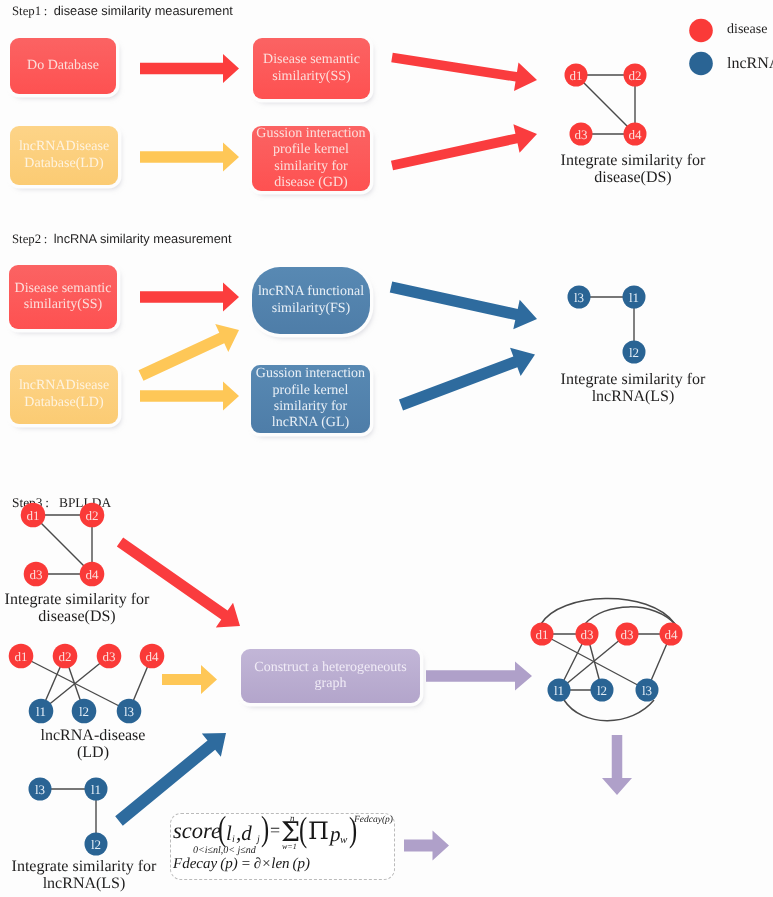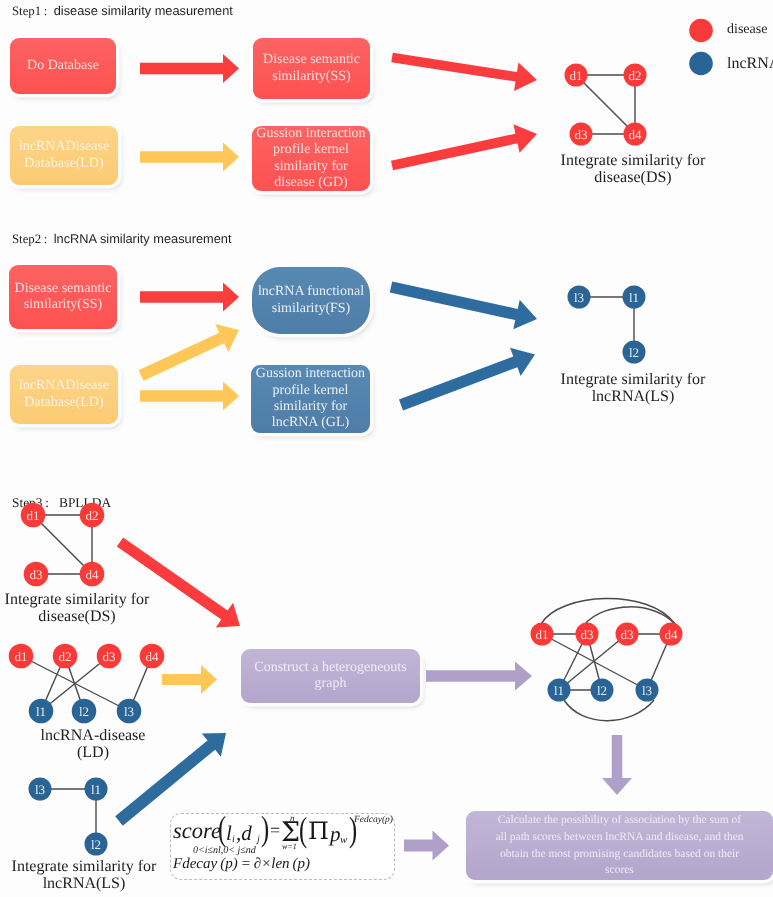--- a/index.html
+++ b/index.html
@@ -96,23 +96,20 @@
   </div>
 
   <div class="caption" style="left:-13px;top:859px;width:186px;">
     <span class="ml">Integrate similarity for<br>lncRNA(LS)</span>
   </div>
 
   <div class="box purple" style="left:231px;top:649px;width:179px;height:54px;">
     <span class="ml">Construct a heterogeneouts<br>graph</span>
   </div>
 
-  <div class="box purple" style="left:456px;top:811px;width:307px;height:69px;font-size:11.5px;line-height:1.44;">
-    <span class="ml">Calculate the possibility of association by the sum of<br>all path scores between lncRNA and disease, and then<br>obtain the most promising candidates based on their<br>scores</span>
-  </div>
 
   <div class="fbox" style="left:166px;top:813px;width:223px;height:65px;">
     <span class="fi" style="left:2px;top:4px;font-size:22.5px;">score</span>
     <span class="pr" style="left:47px;top:-5px;font-size:35px;">(</span>
     <span class="fi" style="left:55px;top:7px;font-size:21px;">l</span>
     <span class="fi" style="left:61px;top:20px;font-size:10px;">i</span>
     <span class="fi" style="left:65px;top:7px;font-size:21px;">,d</span>
     <span class="fi" style="left:86px;top:20px;font-size:10px;">j</span>
     <span class="pr" style="left:90px;top:-5px;font-size:35px;">)</span>
     <span class="fr" style="left:99px;top:6px;font-size:18px;">=</span>

